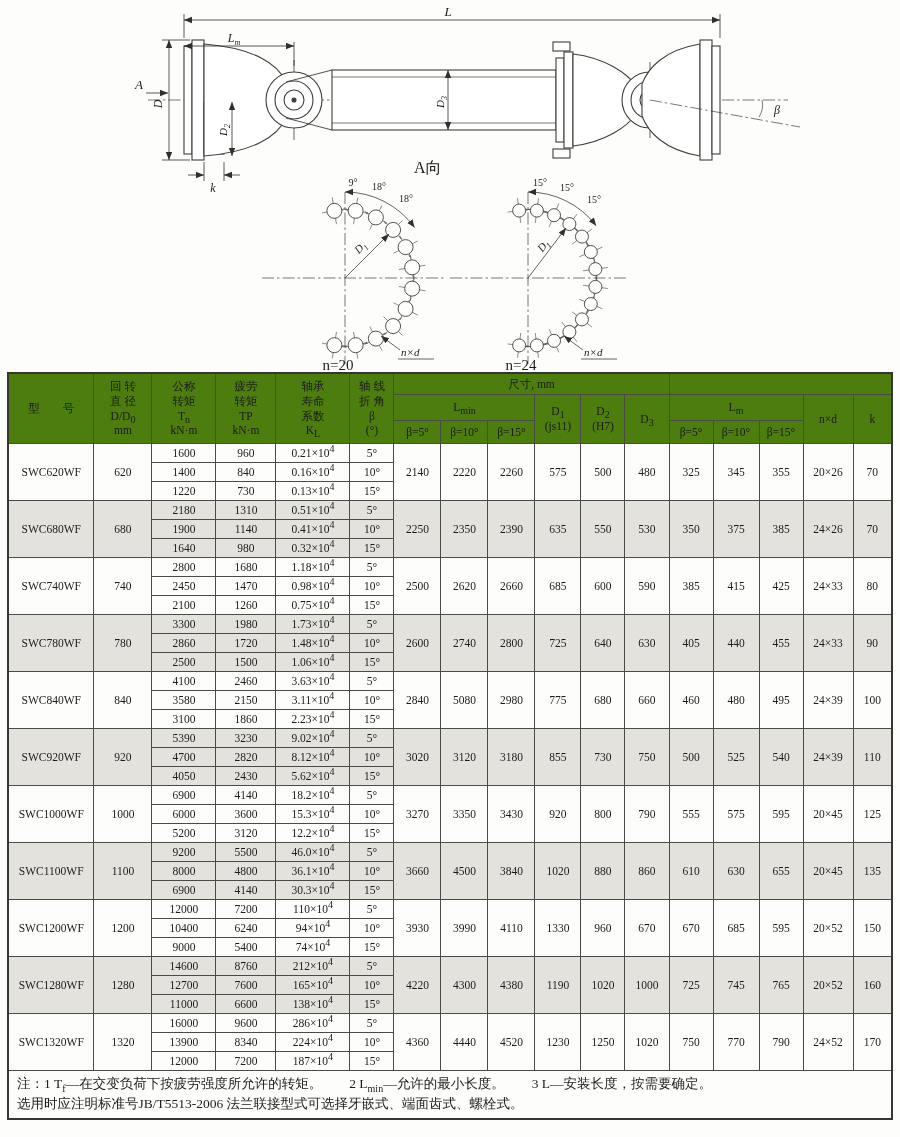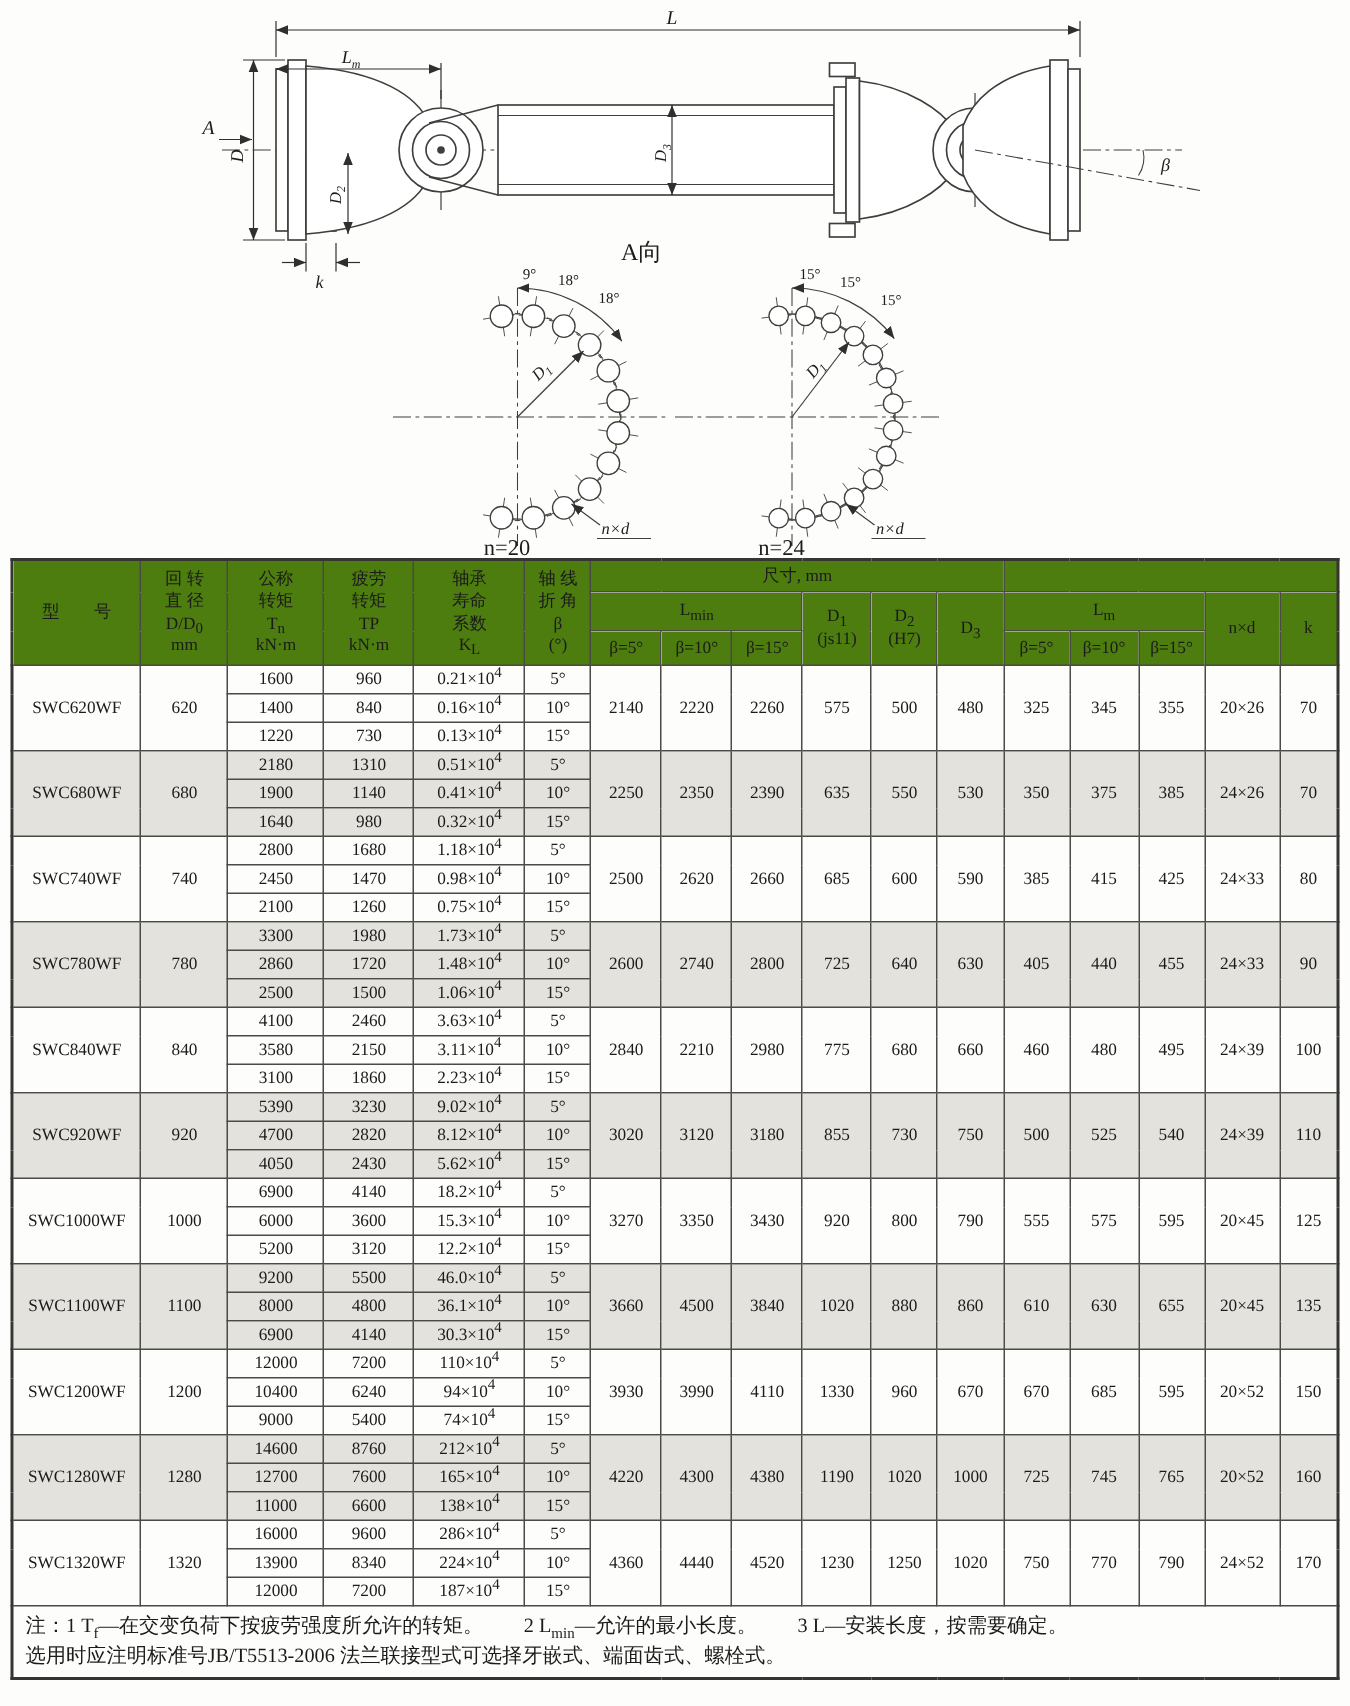--- a/index.html
+++ b/index.html
@@ -395,21 +395,21 @@
           <td>15°</td>
         </tr>
         <tr>
           <td rowspan="3">SWC840WF</td>
           <td rowspan="3">840</td>
           <td>4100</td>
           <td>2460</td>
           <td>3.63×10<sup>4</sup></td>
           <td>5°</td>
           <td rowspan="3">2840</td>
-          <td rowspan="3">2210</td>
+          <td rowspan="3">5080</td>
           <td rowspan="3">2980</td>
           <td rowspan="3">775</td>
           <td rowspan="3">680</td>
           <td rowspan="3">660</td>
           <td rowspan="3">460</td>
           <td rowspan="3">480</td>
           <td rowspan="3">495</td>
           <td rowspan="3">24×39</td>
           <td rowspan="3">100</td>
         </tr>

